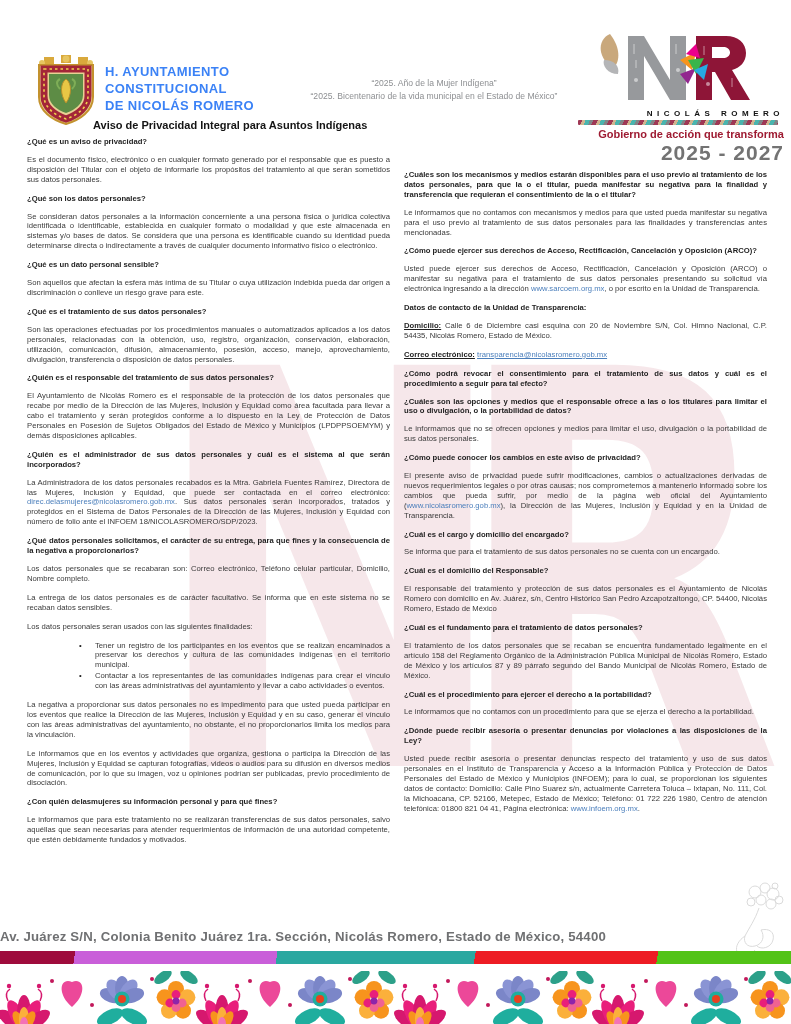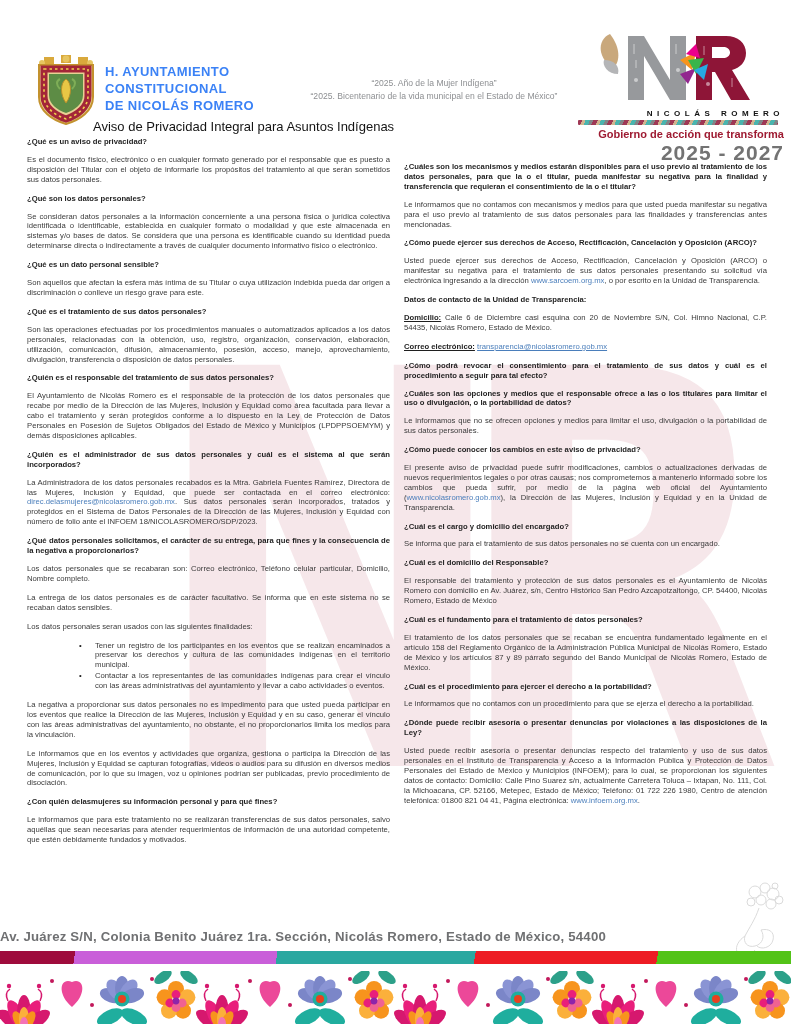--- a/index.html
+++ b/index.html
@@ -16,33 +16,33 @@
     color:rgba(166,22,45,0.10); transform:scaleY(1.28); transform-origin:top left;
     pointer-events:none; user-select:none; z-index:0;
   }
   
   .coat{position:absolute; left:34px; top:55px; z-index:2;}
   .org{position:absolute; left:105px; top:63px; z-index:2;
     color:#3b82f6; font-size:13px; line-height:17px; letter-spacing:.4px; font-weight:bold;}
   .quotes{position:absolute; left:248px; top:77px; width:372px; z-index:2;
     color:#8d8f92; font-size:8.6px; line-height:13px; text-align:center;}
   .doc-title{position:absolute; left:93px; top:119px; z-index:2;
-    color:#141414; font-weight:normal; font-size:13px;}
+    color:#141414; font-weight:bold; font-size:11px;}
   
   .nrlogo{position:absolute; left:572px; top:30px; width:212px; z-index:2; text-align:right;}
   .nr-name{color:#111; font-weight:bold; font-size:8px; letter-spacing:4.5px; margin-top:1px; white-space:nowrap;}
   .nr-stripe{height:5px; margin:2px 6px 3px 6px;
     background:repeating-linear-gradient(115deg,#8e1537 0 4px,#c9a87c 4px 7px,#2aa8a0 7px 11px,#6d6e71 11px 14px);
     opacity:.85; border-radius:1px;}
   .nr-slogan{color:#9e1b32; font-weight:bold; font-size:11px; white-space:nowrap;}
   .nr-years{color:#737373; font-weight:bold; font-size:21px; letter-spacing:1px; margin-top:1px;}
   
   .columns{position:absolute; left:27px; top:136px; width:740px; display:flex; gap:14px; z-index:1;}
   .col{width:363px; font-size:7.7px; line-height:9.9px;}
-  .col-right{margin-top:25px;}
+  .col-right{margin-top:33px;}
   .sec-heading{font-weight:bold; color:#1f1f1f; margin:1px 0 8px 0; text-align:justify;}
   .para{margin:0 0 9px 0; text-align:justify;}
   .b{font-weight:bold; color:#1f1f1f;text-decoration:underline;}
   .link{color:#4a7ebb; text-decoration:none; cursor:pointer;}
   .link.u{text-decoration:underline;}
   ul.bullets{margin:0 0 9px 0; padding:0 0 0 68px; list-style:none;}
   ul.bullets li{position:relative; margin-bottom:1px; text-align:justify;}
   ul.bullets li::before{content:"•"; position:absolute; left:-16px; top:0; color:#1f1f1f;}
   
   .address{position:absolute; left:0; top:929px; width:100%; text-align:left; z-index:2;

